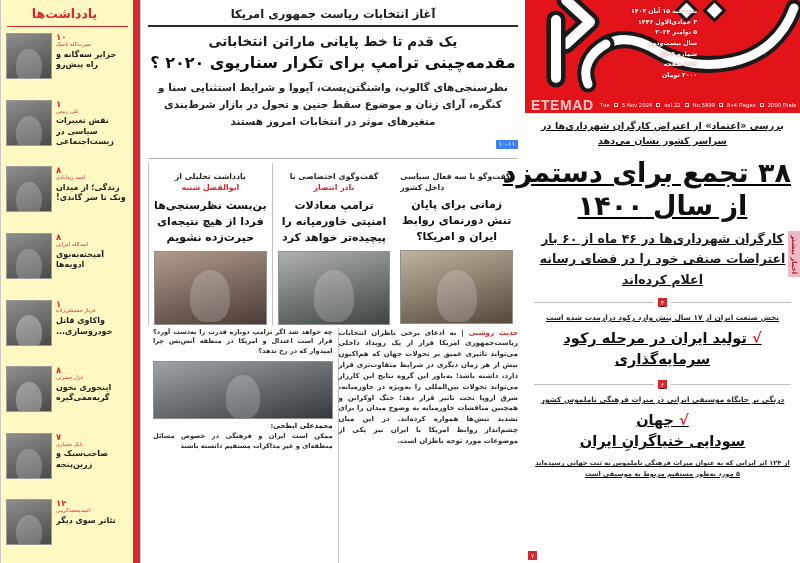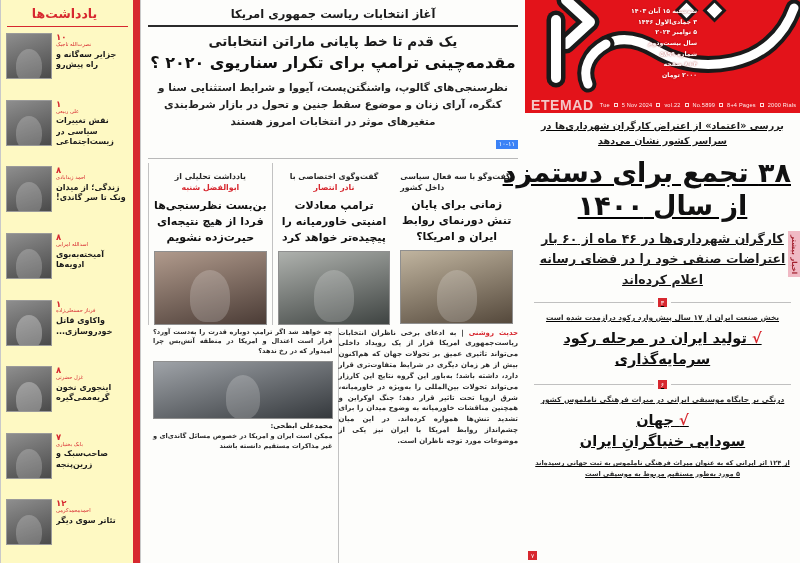--- a/index.html
+++ b/index.html
@@ -379,21 +379,21 @@
         <div class="tri-title">زمانی برای پایان تنش دورنمای روابط ایران و امریکا؟</div>
         <div class="tri-photo p2"></div>
       </div>
     </div>
 
     <div class="duo">
       <div class="duo-col">
         <div class="cap-body">چه خواهد شد اگر ترامپ دوباره قدرت را به‌دست آورد؟ قرار است اعتدال و امریکا در منطقه آتش‌بس چرا امیدوار که در رخ ندهد؟</div>
         <div class="mini-photo"></div>
         <div class="cap-name">محمدعلی ابطحی:</div>
-        <div class="cap-body">ممکن است ایران و امریکا در خصوص مسائل گاندی‌ای و غیر مذاکرات مستقیم دانسته باشند</div>
+        <div class="cap-body">ممکن است ایران و فرهنگی در خصوص مسائل منطقه‌ای و غیر مذاکرات مستقیم دانسته باشند</div>
       </div>
       <div class="duo-col left">
         <div class="q-text">
           <span class="lead">حدیث روشنی</span>
           <span>|</span>
           <span>به ادعای برخی ناظران انتخابات ریاست‌جمهوری امریکا قرار از یک رویداد داخلی می‌تواند تاثیری عمیق بر تحولات جهان که هم‌اکنون بیش از هر زمان دیگری در شرایط متفاوت‌تری قرار دارد، داشته باشد؛ به‌باور این گروه نتایج این کارزار می‌تواند تحولات بین‌المللی را به‌ویژه در خاورمیانه، شرق اروپا تحت تاثیر قرار دهد؛ جنگ اوکراین و همچنین مناقشات خاورمیانه به وضوح میدان را برای تشدید تنش‌ها همواره کرده‌اند. در این میان چشم‌انداز روابط امریکا با ایران نیز یکی از موضوعات مورد توجه ناظران است.</span>
         </div>
       </div>
     </div>
   </section>

